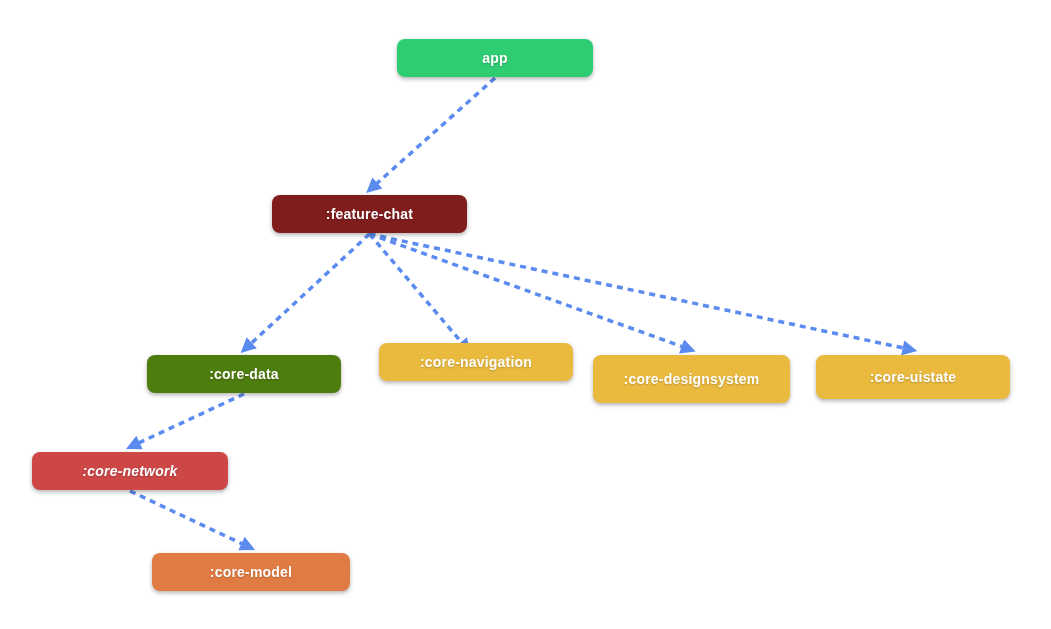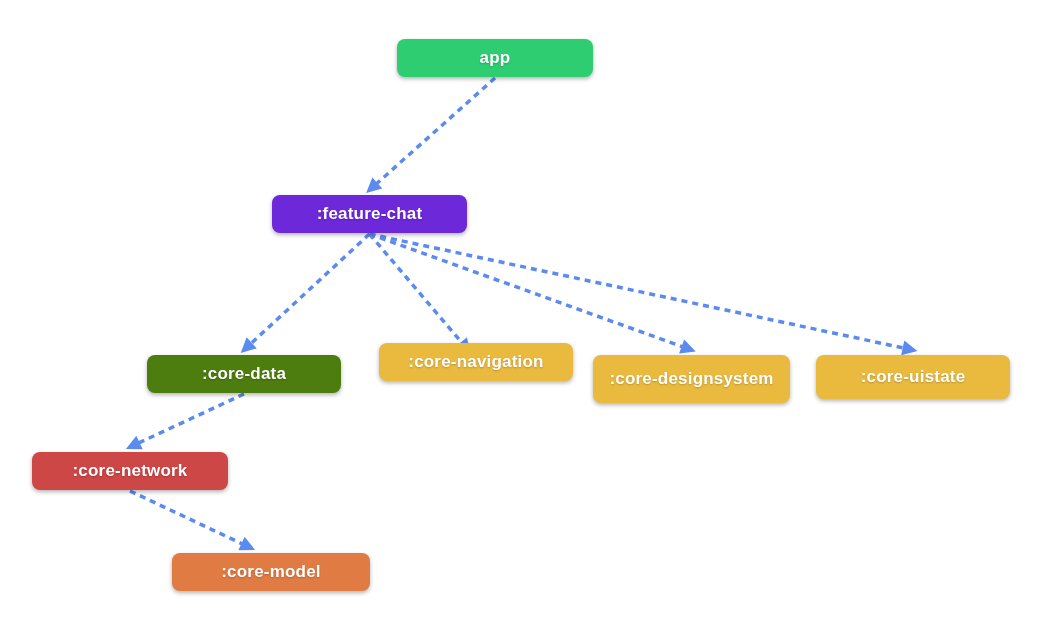--- a/index.html
+++ b/index.html
@@ -23,21 +23,21 @@
     height: 629px;
     pointer-events: none;
   }
   .node {
     position: absolute;
     display: flex;
     align-items: center;
     justify-content: center;
     border-radius: 8px;
     color: #ffffff;
-    font-size: 17px;
+    font-size: 14px;
     font-weight: bold;
     letter-spacing: 0.2px;
     box-shadow: 0 2px 4px rgba(0,0,0,0.30);
     text-shadow: 0 1px 2px rgba(0,0,0,0.22);
     box-sizing: border-box;
     white-space: nowrap;
   }
 </style>
 </head>
 <body>
@@ -52,21 +52,21 @@
       <line x1="495" y1="78" x2="369.5" y2="190" stroke="#5b8bef" stroke-width="3.5" stroke-dasharray="6 5" marker-end="url(#arrowhead)"></line>
       <line x1="369.5" y1="234" x2="244" y2="350" stroke="#5b8bef" stroke-width="3.5" stroke-dasharray="6 5" marker-end="url(#arrowhead)"></line>
       <line x1="369.5" y1="234" x2="468" y2="350" stroke="#5b8bef" stroke-width="3.5" stroke-dasharray="6 5" marker-end="url(#arrowhead)"></line>
       <line x1="369.5" y1="234" x2="691.5" y2="350" stroke="#5b8bef" stroke-width="3.5" stroke-dasharray="6 5" marker-end="url(#arrowhead)"></line>
       <line x1="369.5" y1="234" x2="913" y2="350" stroke="#5b8bef" stroke-width="3.5" stroke-dasharray="6 5" marker-end="url(#arrowhead)"></line>
       <line x1="244" y1="394" x2="130" y2="447" stroke="#5b8bef" stroke-width="3.5" stroke-dasharray="6 5" marker-end="url(#arrowhead)"></line>
       <line x1="130" y1="491" x2="251" y2="548" stroke="#5b8bef" stroke-width="3.5" stroke-dasharray="6 5" marker-end="url(#arrowhead)"></line>
     </svg>
   <div id="nodes-layer">
       <div class="node" style="left: 397px; top: 39px; width: 196px; height: 38px; background: rgb(46, 205, 114);">app</div>
-      <div class="node" style="left: 272px; top: 195px; width: 195px; height: 38px; background: #6d28d9;">:feature-chat</div>
+      <div class="node" style="left: 272px; top: 195px; width: 195px; height: 38px; background: #7f1d1d;">:feature-chat</div>
       <div class="node" style="left: 147px; top: 355px; width: 194px; height: 38px; background: #4d7c0f;">:core-data</div>
       <div class="node" style="left: 371px; top: 343px; width: 194px; height: 38px; background: rgb(234, 186, 63); margin-left: 8px;">:core-navigation</div>
       <div class="node" style="left: 593px; top: 355px; width: 197px; height: 48px; background: rgb(234, 186, 63);">:core-designsystem</div>
       <div class="node" style="left: 816px; top: 355px; width: 194px; height: 44px; background: rgb(234, 186, 63);">:core-uistate</div>
-      <div class="node" style="left: 32px; top: 452px; width: 196px; height: 38px; background: rgb(205, 71, 71);">:core-network</div>
-      <div class="node" style="left: 152px; top: 553px; width: 198px; height: 38px; background: rgb(224, 123, 67); margin-left: 20px;">:core-model</div>
+      <div class="node" style="left: 32px; top: 452px; width: 196px; height: 38px; background: rgb(205, 71, 71); font-style: italic;">:core-network</div>
+      <div class="node" style="left: 152px; top: 553px; width: 198px; height: 38px; background: rgb(224, 123, 67);">:core-model</div>
     </div>
 </div>
 
 </body></html>

